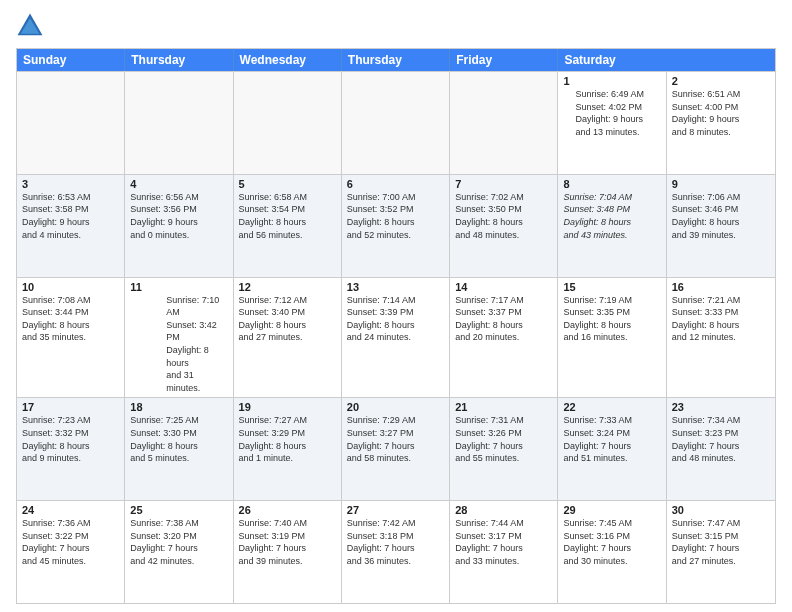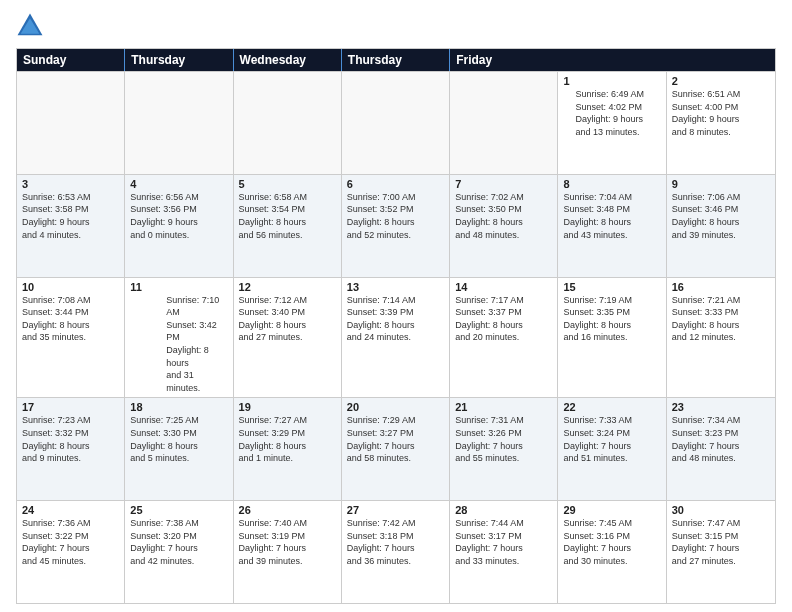--- a/index.html
+++ b/index.html
@@ -62,21 +62,21 @@
     }
     .calendar {
       flex: 1;
       display: flex;
       flex-direction: column;
       border: 1px solid #ccc;
     }
     .cal-header-row {
       display: grid;
       grid-template-columns: repeat(7, 1fr);
-      background: #0f172a;
+      background: #3b82f6;
     }
     .cal-header-cell {
       color: #fff;
       font-size: 12px;
       font-weight: bold;
       padding: 4px 6px;
       text-align: left;
       border-right: 1px solid #4a8dd5;
     }
     .cal-header-cell:last-child { border-right: none; }
@@ -135,20 +135,21 @@
     </div>
   </div>
 
   <div class="calendar">
     <div class="cal-header-row">
     <div class="cal-header-cell">Sunday</div>
         <div class="cal-header-cell">Thursday</div>
         <div class="cal-header-cell">Wednesday</div>
         <div class="cal-header-cell">Thursday</div>
         <div class="cal-header-cell">Friday</div>
+        <div class="cal-header-cell">Saturday</div>
       </div>
     <div class="cal-body">
     <div class="cal-row">
           <div class="cal-cell empty"></div>
           <div class="cal-cell empty"></div>
           <div class="cal-cell empty"></div>
           <div class="cal-cell empty"></div>
           <div class="cal-cell empty"></div>
           <div class="cal-cell">
             <div class="day-num">1</div>
@@ -196,21 +197,21 @@
           </div>
           <div class="cal-cell alt-bg">
             <div class="day-num">7</div>
             <div class="cell-text" style="white-space: pre-line;">Sunrise: 7:02 AM
 Sunset: 3:50 PM
 Daylight: 8 hours
 and 48 minutes.</div>
           </div>
           <div class="cal-cell alt-bg">
             <div class="day-num">8</div>
-            <div class="cell-text" style="white-space: pre-line;">Sunrise: 7:04 AM
+            <div class="cell-text" style="white-space: pre-line; font-style: italic;">Sunrise: 7:04 AM
 Sunset: 3:48 PM
 Daylight: 8 hours
 and 43 minutes.</div>
           </div>
           <div class="cal-cell alt-bg">
             <div class="day-num">9</div>
             <div class="cell-text" style="white-space: pre-line;">Sunrise: 7:06 AM
 Sunset: 3:46 PM
 Daylight: 8 hours
 and 39 minutes.</div>

